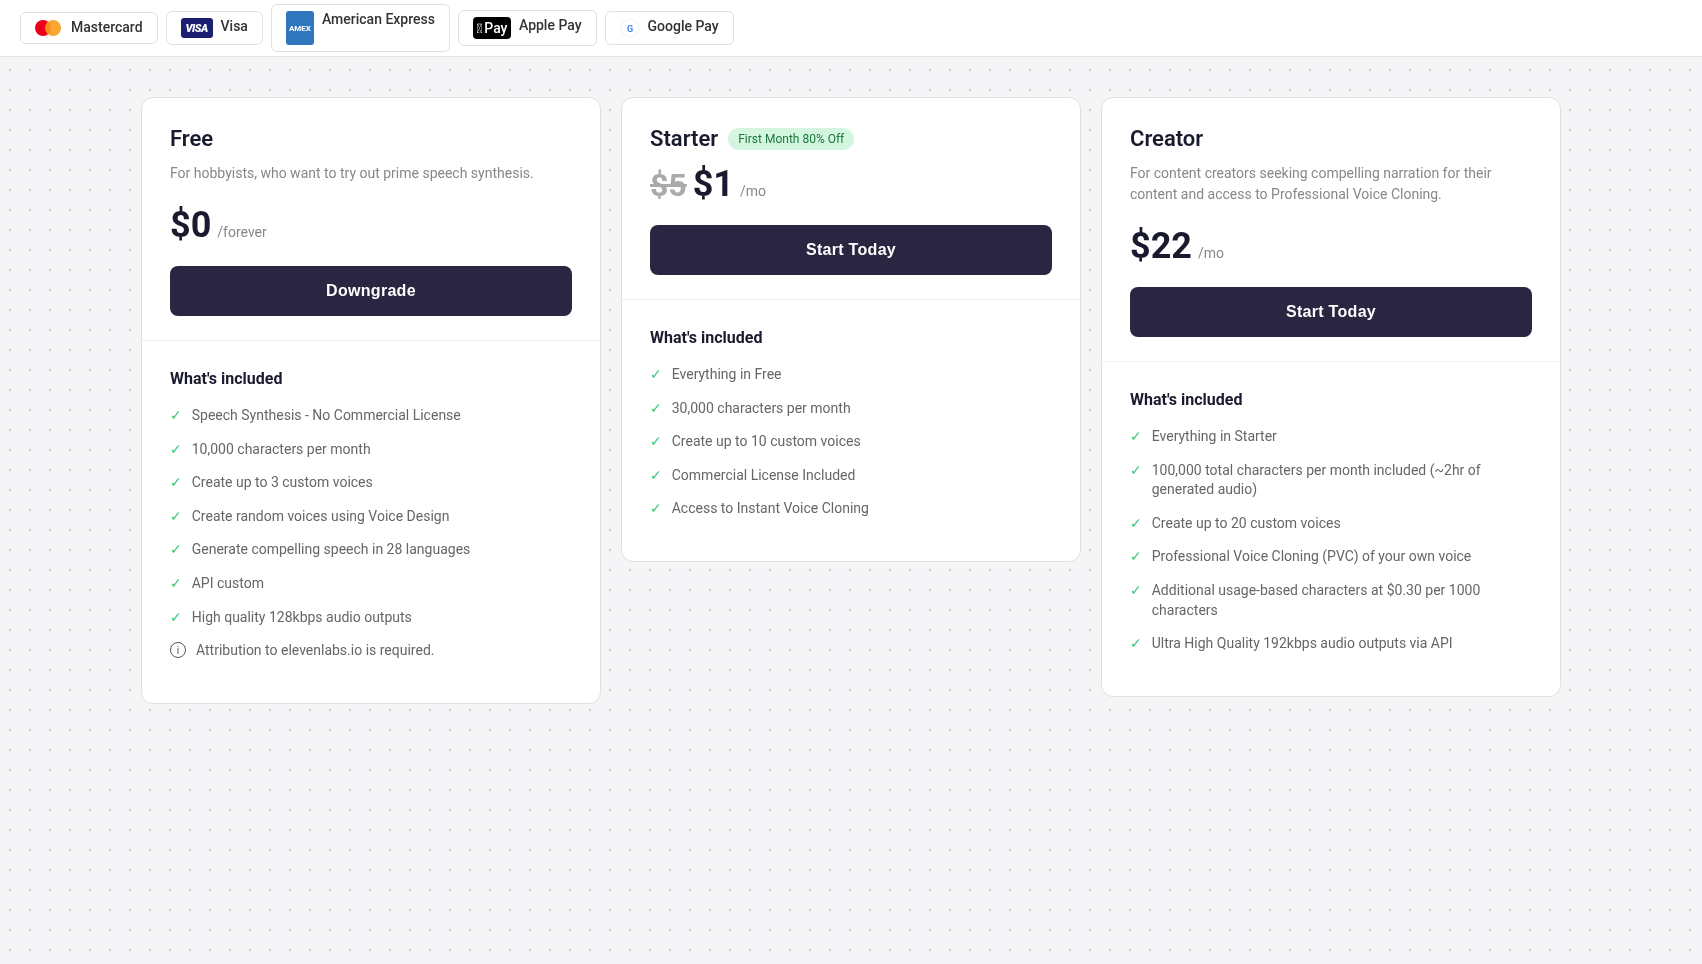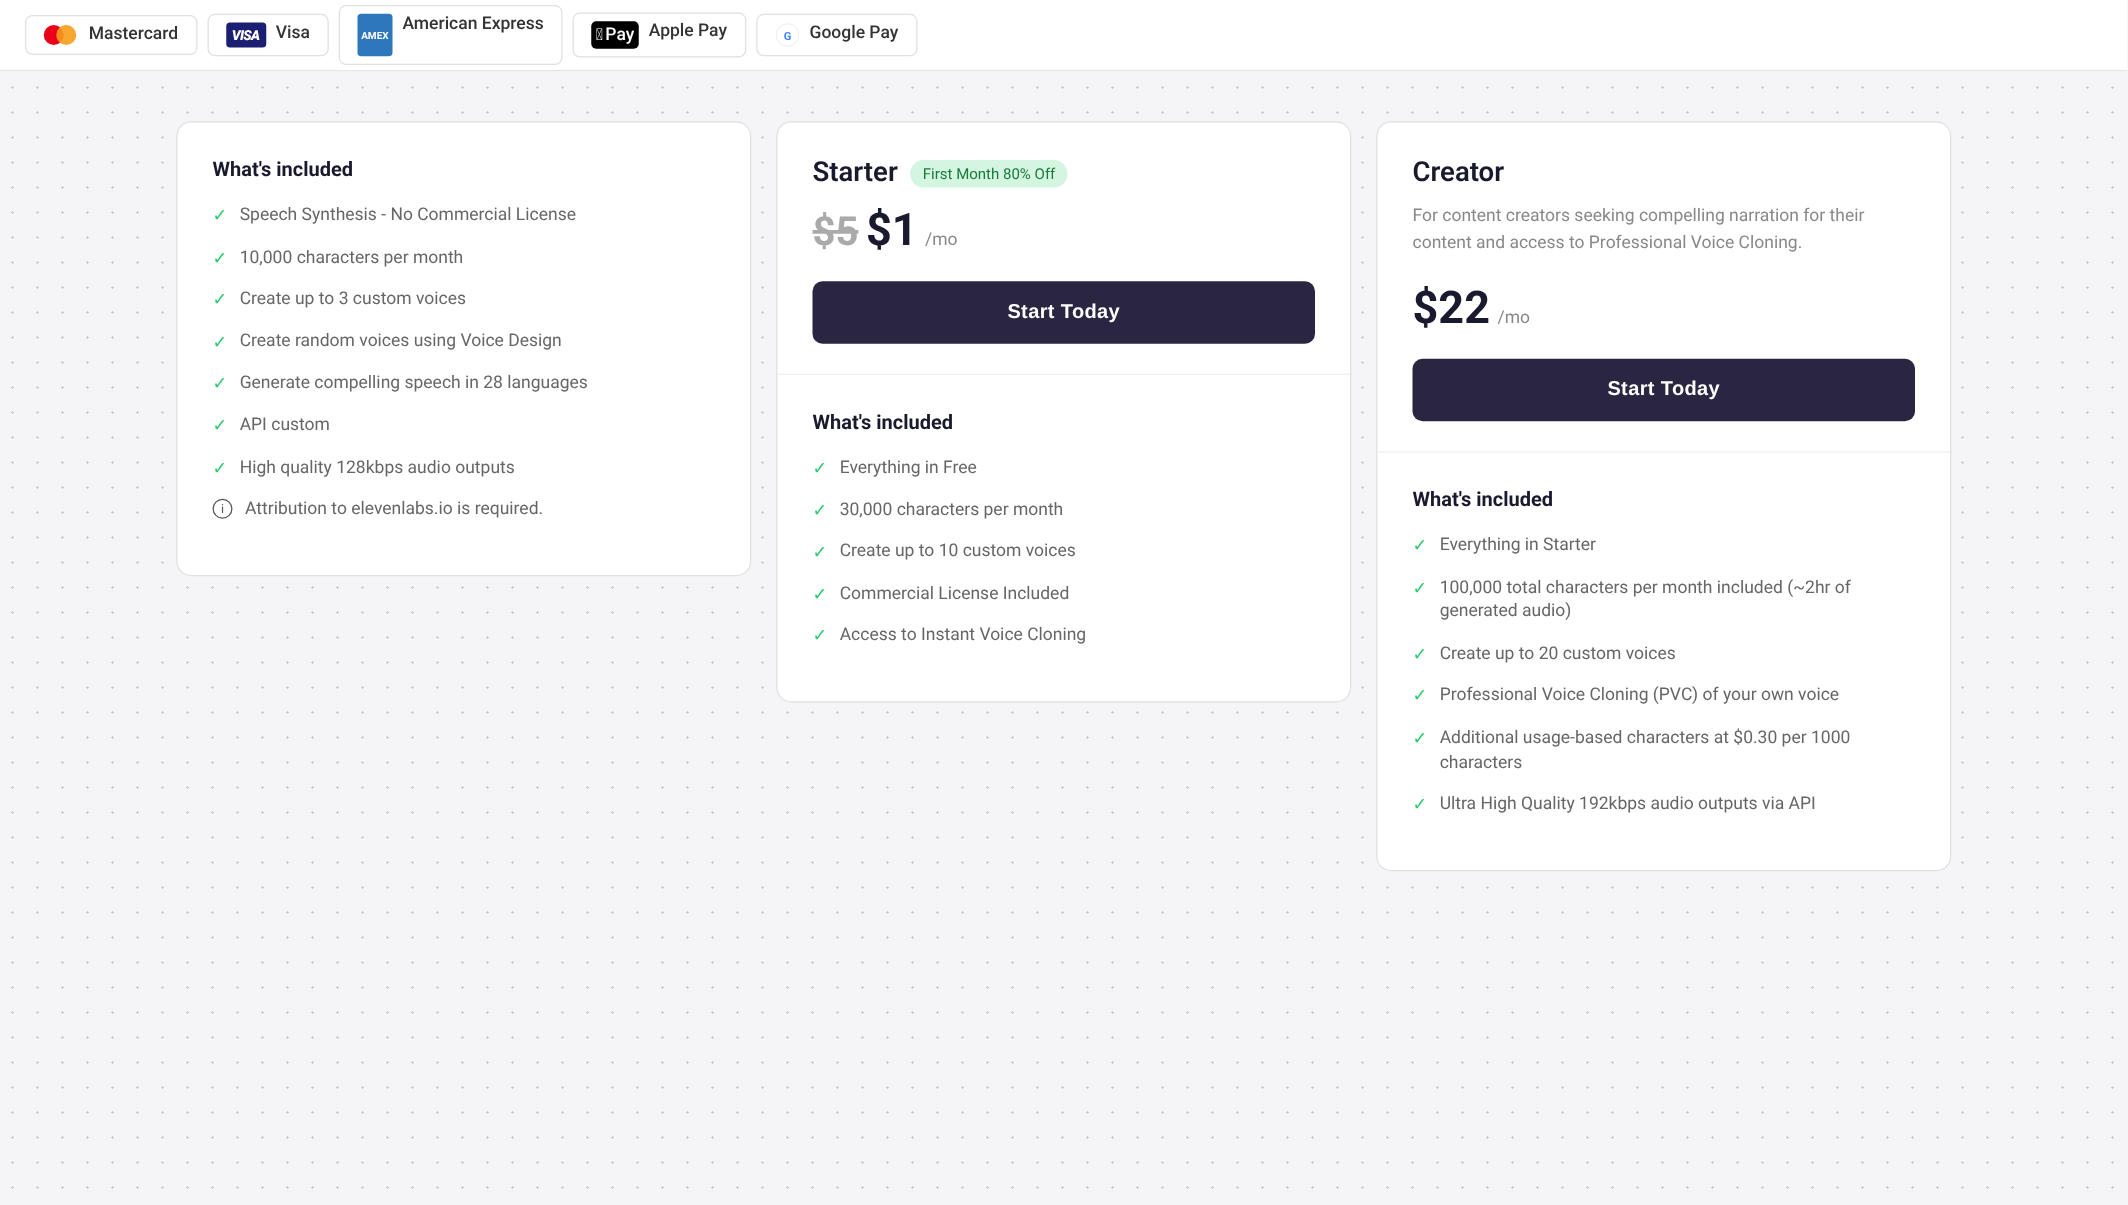--- a/index.html
+++ b/index.html
@@ -285,20 +285,31 @@
         </text>
       </svg>
     </div>
     <span>Google Pay</span>
   </div>
 </div>
 
 <div class="plans-container">
 
   <div class="plan-card">
+    <div class="plan-header">
+      <div class="plan-title-row">
+        <span class="plan-title">Free</span>
+      </div>
+      <p class="plan-description">For hobbyists, who want to try out prime speech synthesis.</p>
+      <div class="price-row">
+        <span class="price-current">$0</span>
+        <span class="price-suffix">/forever</span>
+      </div>
+      <button class="plan-button">Downgrade</button>
+    </div>
     <div class="plan-features">
       <div class="features-title">What's included</div>
       <div class="feature-item">
         <span class="check-icon">✓</span>
         <span class="feature-text">Speech Synthesis - No Commercial License</span>
       </div>
       <div class="feature-item">
         <span class="check-icon">✓</span>
         <span class="feature-text">10,000 characters per month</span>
       </div>

